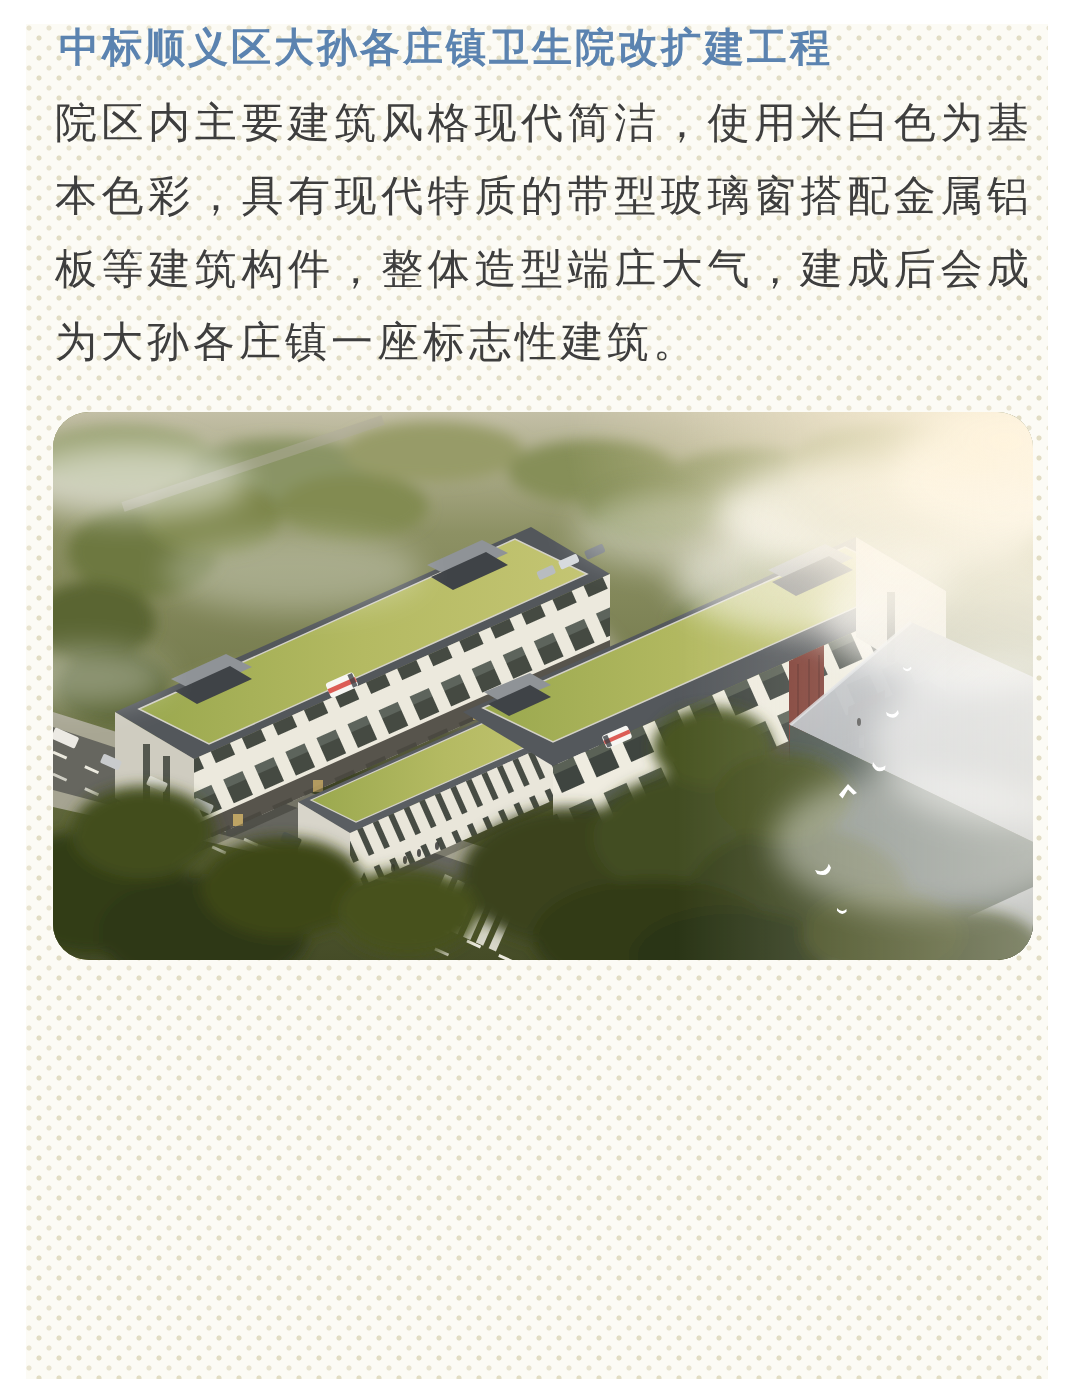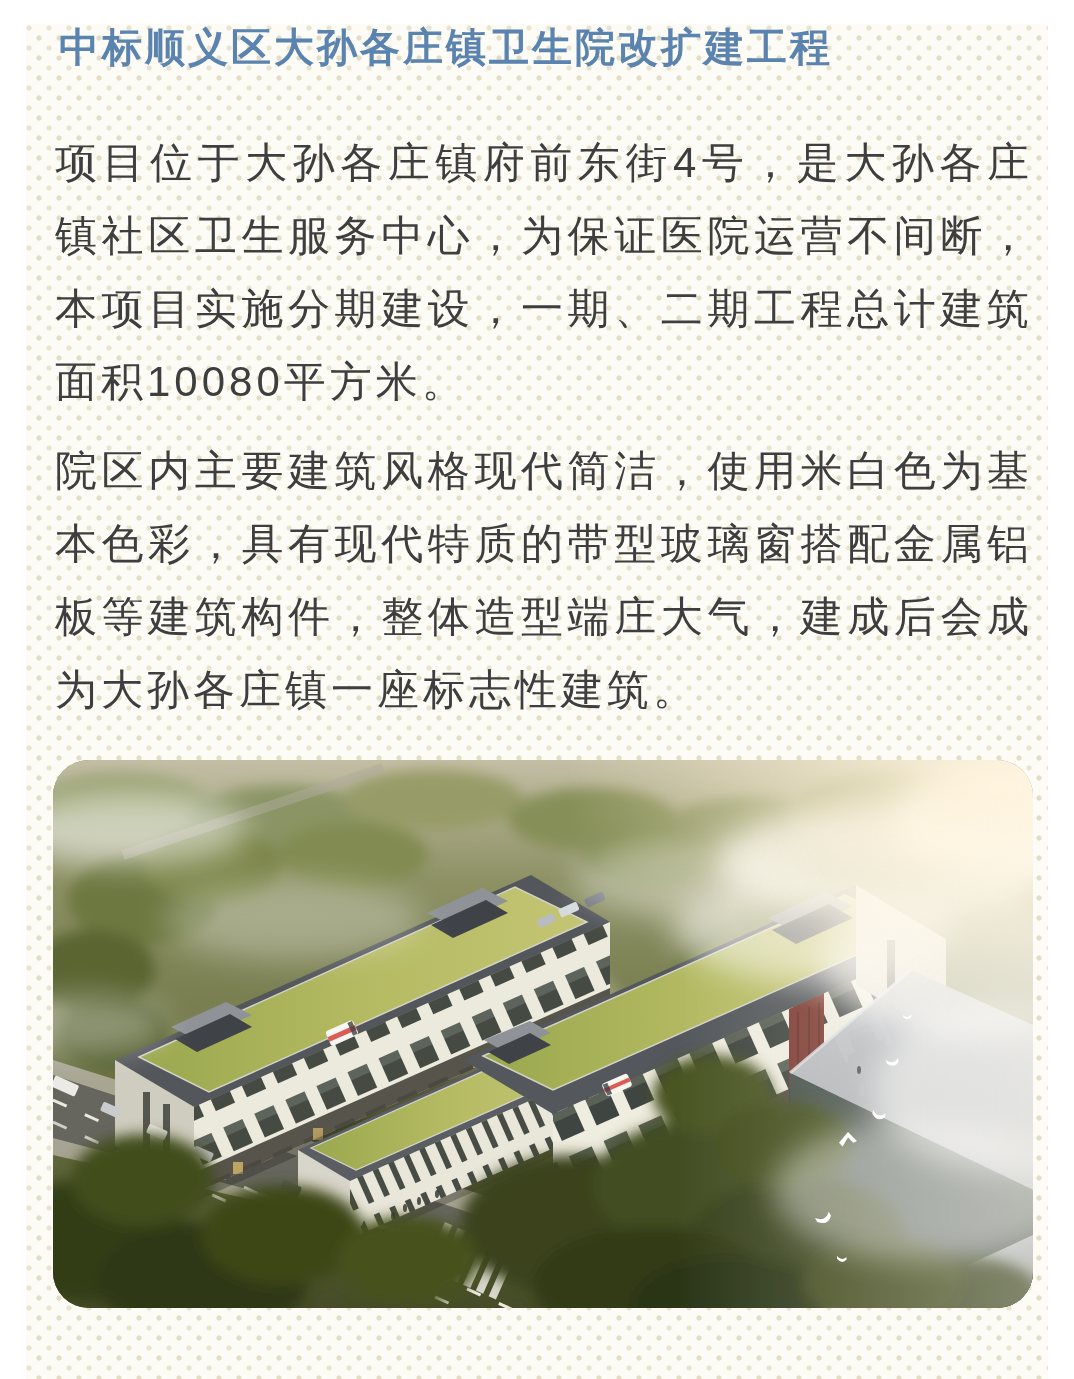--- a/index.html
+++ b/index.html
@@ -37,21 +37,20 @@
   }
   figure.photo svg{display:block;width:980px;height:548px;}
 </style>
 </head>
 <body>
 
 <div class="page">
   <div class="dot-bg"></div>
   <div class="content">
     <h1 class="title">中标顺义区大孙各庄镇卫生院改扩建工程</h1>
-    <p class="body-para first">项目位于大孙各庄镇府前东街4号，是大孙各庄镇社区卫生服务中心，为保证医院运营不间断，本项目实施分期建设，一期、二期工程总计建筑面积10080平方米。</p>
     <p class="body-para second">院区内主要建筑风格现代简洁，使用米白色为基本色彩，具有现代特质的带型玻璃窗搭配金属铝板等建筑构件，整体造型端庄大气，建成后会成为大孙各庄镇一座标志性建筑。</p>
 
     <figure class="photo" aria-label="大孙各庄镇卫生院改扩建工程鸟瞰效果图">
       <svg viewBox="0 0 980 548" xmlns="http://www.w3.org/2000/svg">
         <defs>
           <linearGradient id="gBase" x1="0" y1="0" x2="0" y2="1">
             <stop offset="0" stop-color="#c3bfa6"></stop>
             <stop offset="0.22" stop-color="#8d9164"></stop>
             <stop offset="0.6" stop-color="#6b7244"></stop>
             <stop offset="1" stop-color="#454c27"></stop>

